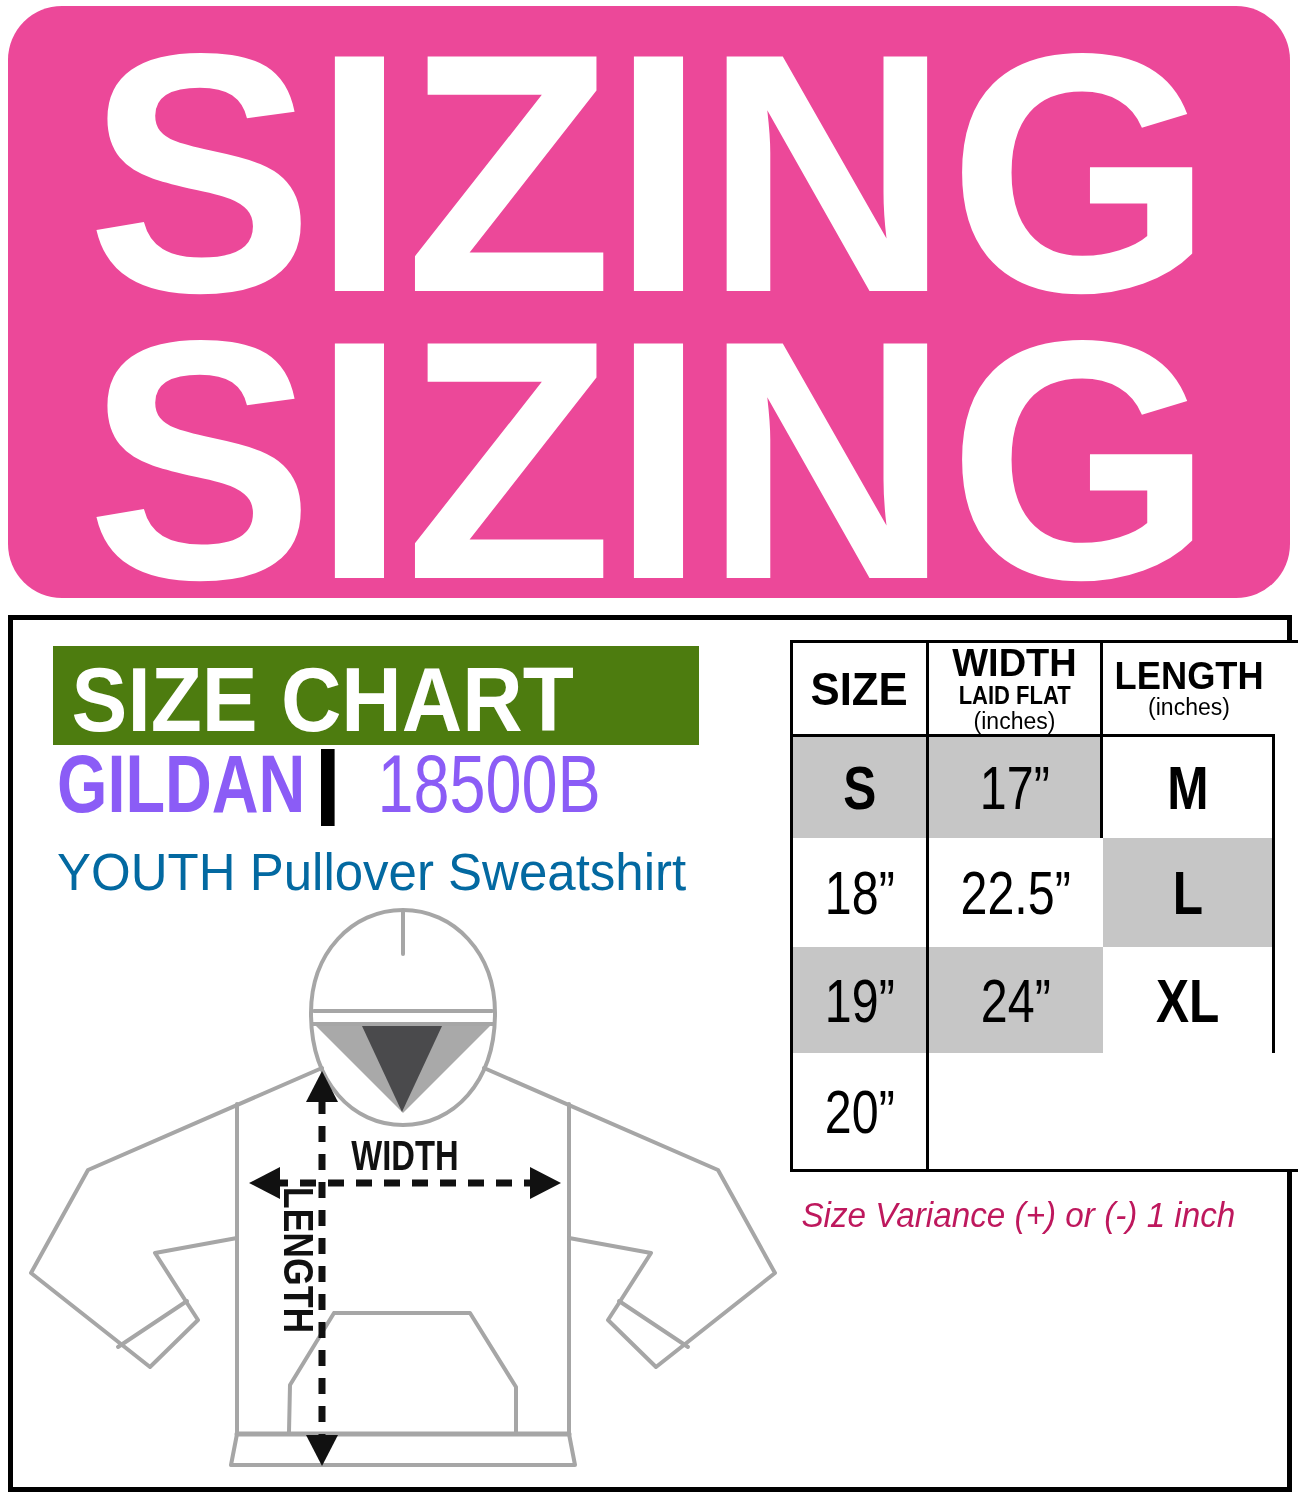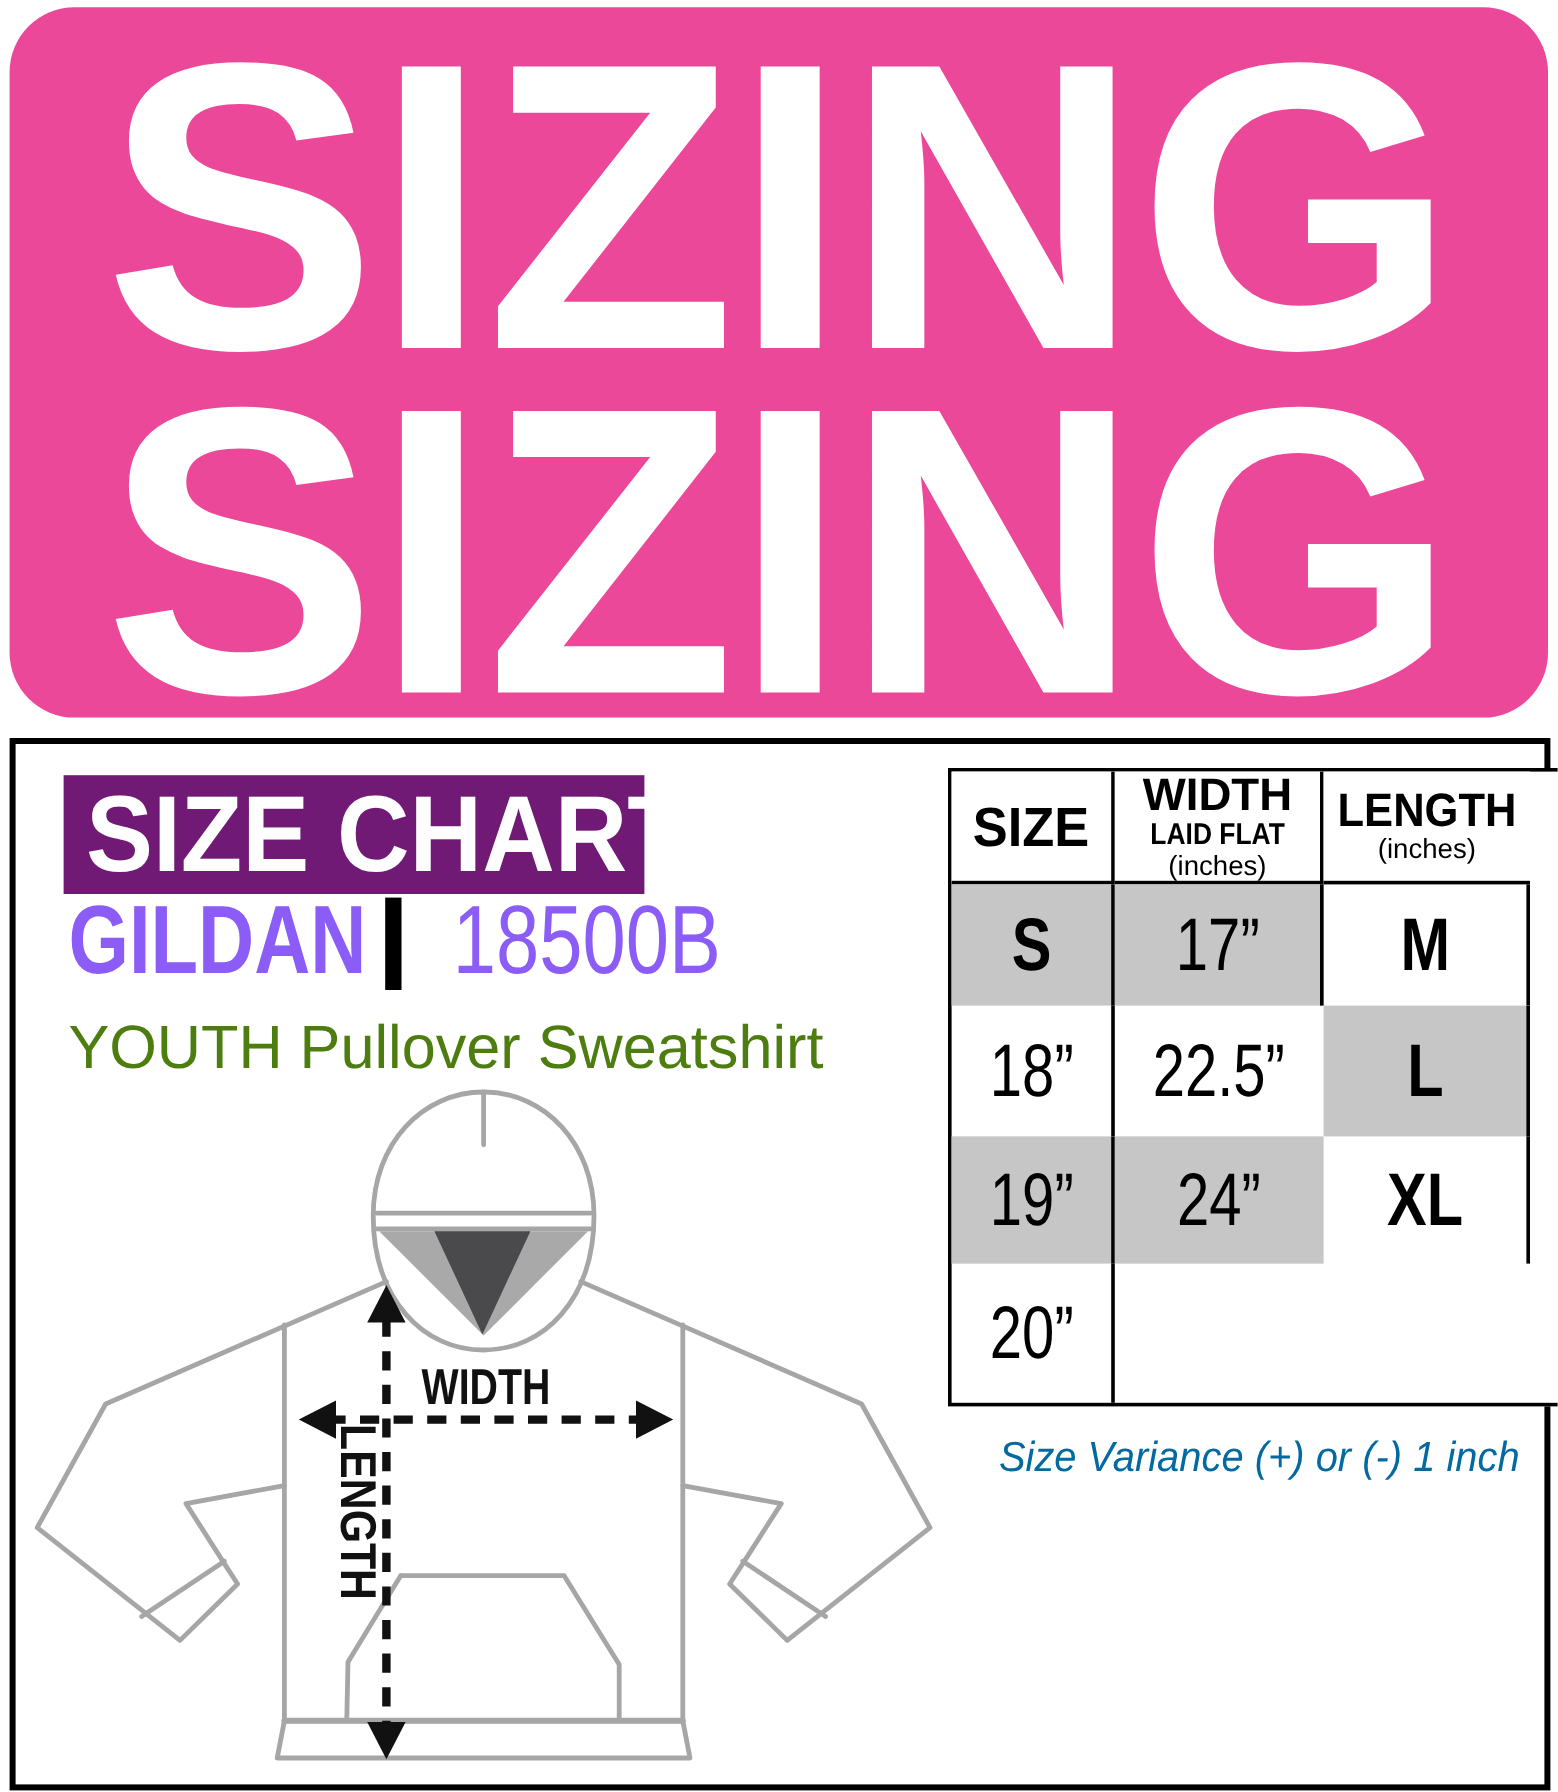--- a/index.html
+++ b/index.html
@@ -19,41 +19,41 @@
     letter-spacing:-2px;white-space:nowrap;
   }
   .title-line.l1{top:-4px;}
   .title-line.l2{top:283px;}
   
   .panel{
     position:absolute;left:8px;top:615px;width:1284px;height:877px;
     border:5px solid #000;background:#fff;box-sizing:border-box;
   }
   .heading-bar{
-    position:absolute;left:53px;top:646px;width:484px;height:99px;
-    background:#701a75;display:flex;align-items:center;
+    position:absolute;left:53px;top:646px;width:646px;height:99px;
+    background:#4d7c0f;display:flex;align-items:flex-end;
   }
   .heading-bar .txt{
     color:#fff;font-weight:bold;font-size:90px;line-height:1;
     padding-left:20px;display:inline-block;transform:scaleX(.93);
     transform-origin:left center;white-space:nowrap;
   }
   .brand-line{
     position:absolute;left:57px;top:744px;font-size:81px;line-height:1;
     color:#8b5cf6;white-space:nowrap;
   }
   .brand-line .scale{display:inline-block;transform:scaleX(.8);transform-origin:left top;}
   .brand-line .brand{font-weight:bold;}
   .brand-line .divider{
     display:inline-block;width:17px;height:77px;background:#000;
     vertical-align:-14px;margin:0 53px 0 20px;
   }
   .product-line{
     position:absolute;left:57px;top:847px;font-size:51px;line-height:1;
-    color:#4d7c0f;white-space:nowrap;text-align:center;
+    color:#0369a1;white-space:nowrap;text-align:center;
   }
   
   .size-table{
     position:absolute;left:790px;top:640px;width:552px;height:532px;
     border:3px solid #000;box-sizing:border-box;background:#fff;
     display:grid;grid-template-columns:136px 174px 172px;
     grid-template-rows:94px 101px 109px 106px 116px;
   }
   .cell{
     display:flex;flex-direction:column;align-items:center;justify-content:center;
@@ -63,22 +63,22 @@
   .cell.head{border-bottom:3px solid #000;background:#fff;}
   .cell.shade{background:#c6c6c6;}
   .h-size{font-weight:bold;font-size:46px;transform:scaleX(.95);}
   .h-main{font-weight:bold;font-size:38px;line-height:38px;}
   .h-main.len{font-size:39px;transform:scaleX(.93);}
   .h-sub{font-weight:bold;font-size:25px;line-height:27px;transform:scaleX(.88);}
   .h-unit{font-size:23px;line-height:25px;}
   .v-size{font-weight:bold;font-size:62px;transform:scaleX(.8);}
   .v-num{font-size:62px;transform:scaleX(.78);white-space:nowrap;}
   .variance-note{
-    position:absolute;left:790px;top:1195px;width:488px;text-align:right;
-    font-size:35px;font-style:italic;color:#0369a1;
+    position:absolute;left:790px;top:1195px;width:488px;text-align:left;
+    font-size:35px;font-style:italic;color:#be185d;
   }
   .variance-note .txt{display:inline-block;transform:scaleX(.95);white-space:nowrap;}
   
   .diagram-svg{position:absolute;left:0;top:0;width:1298px;height:1493px;pointer-events:none;}
   .diagram-svg text{font-family:"Liberation Sans","DejaVu Sans",sans-serif;}
 </style>
 </head>
 <body>
 
 <div class="title-box">

